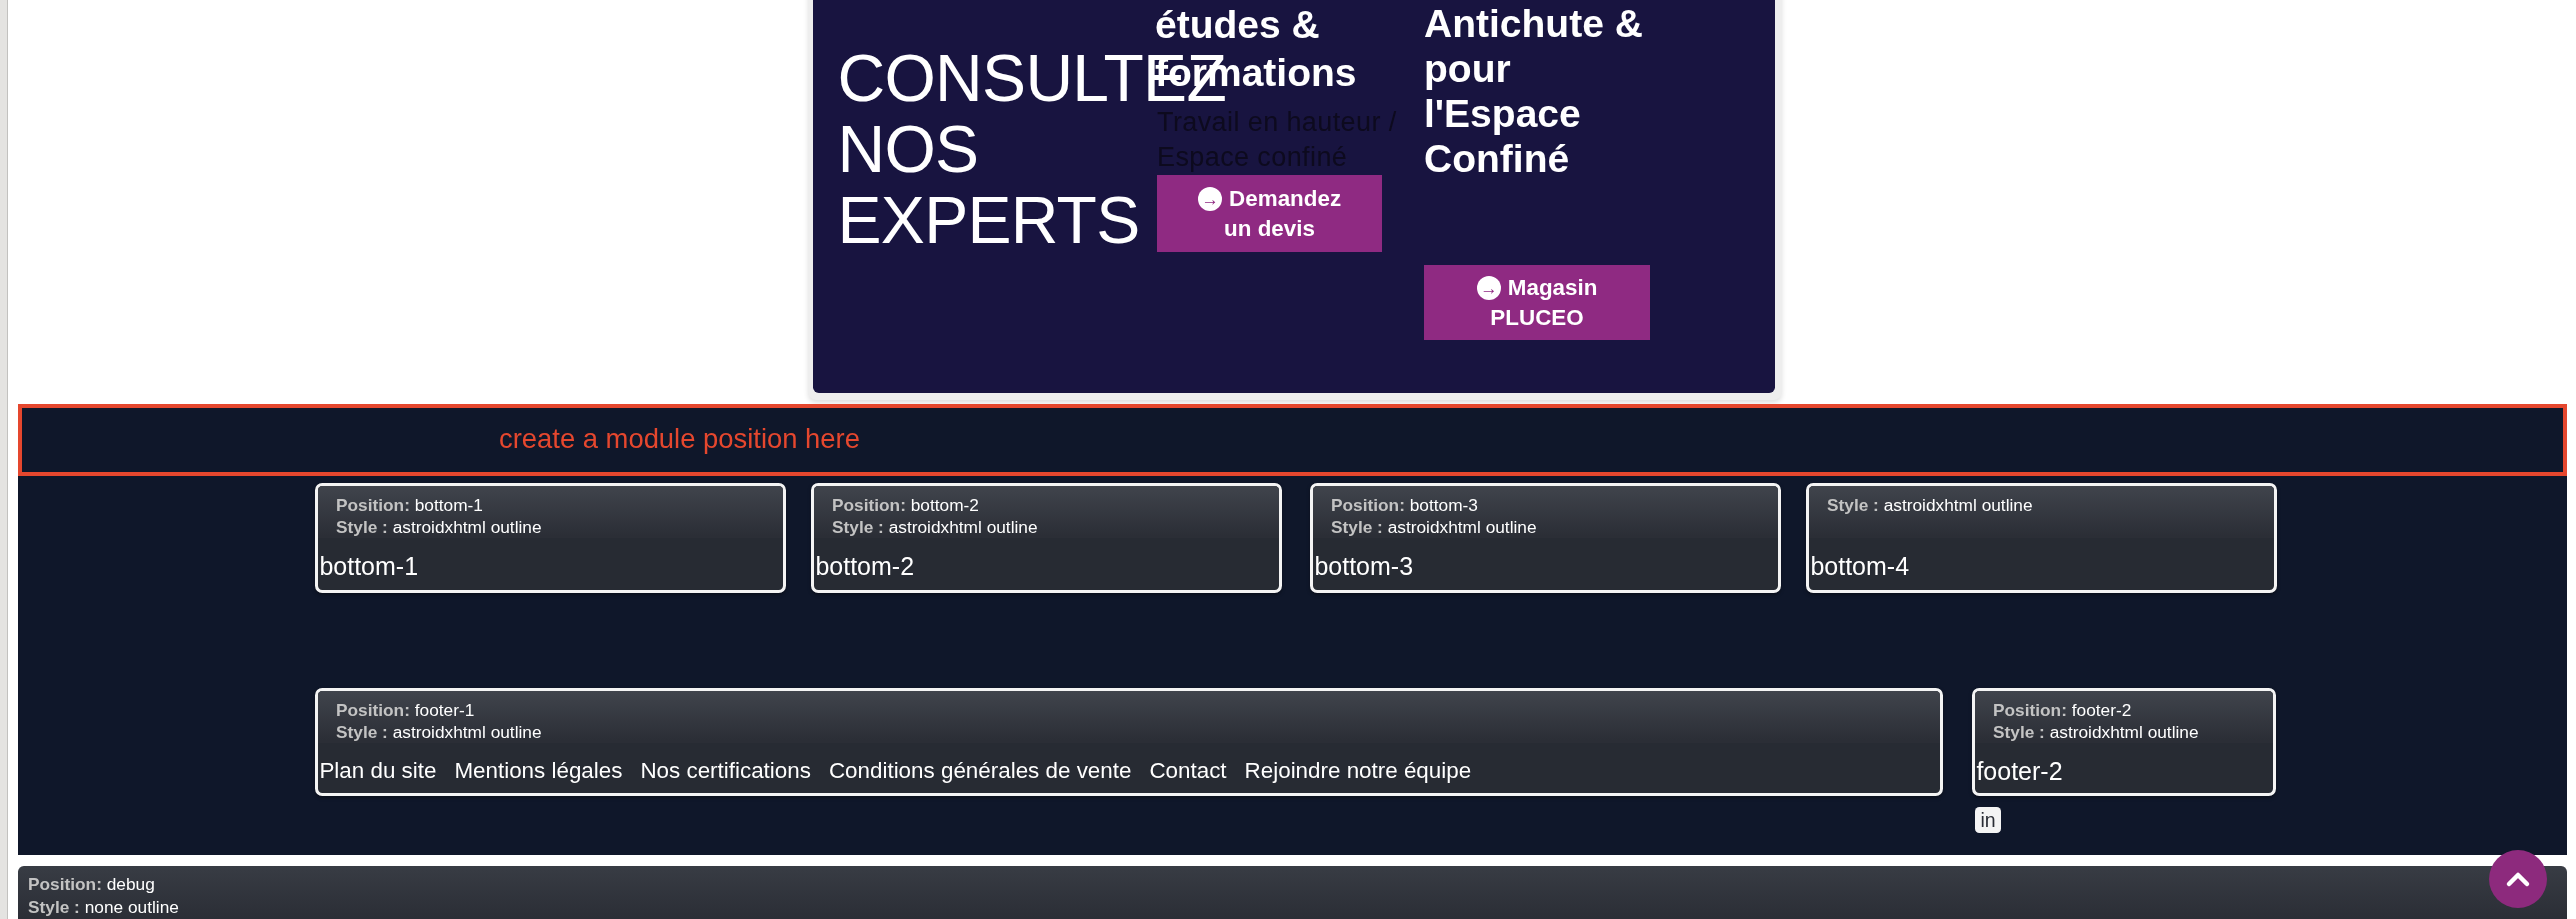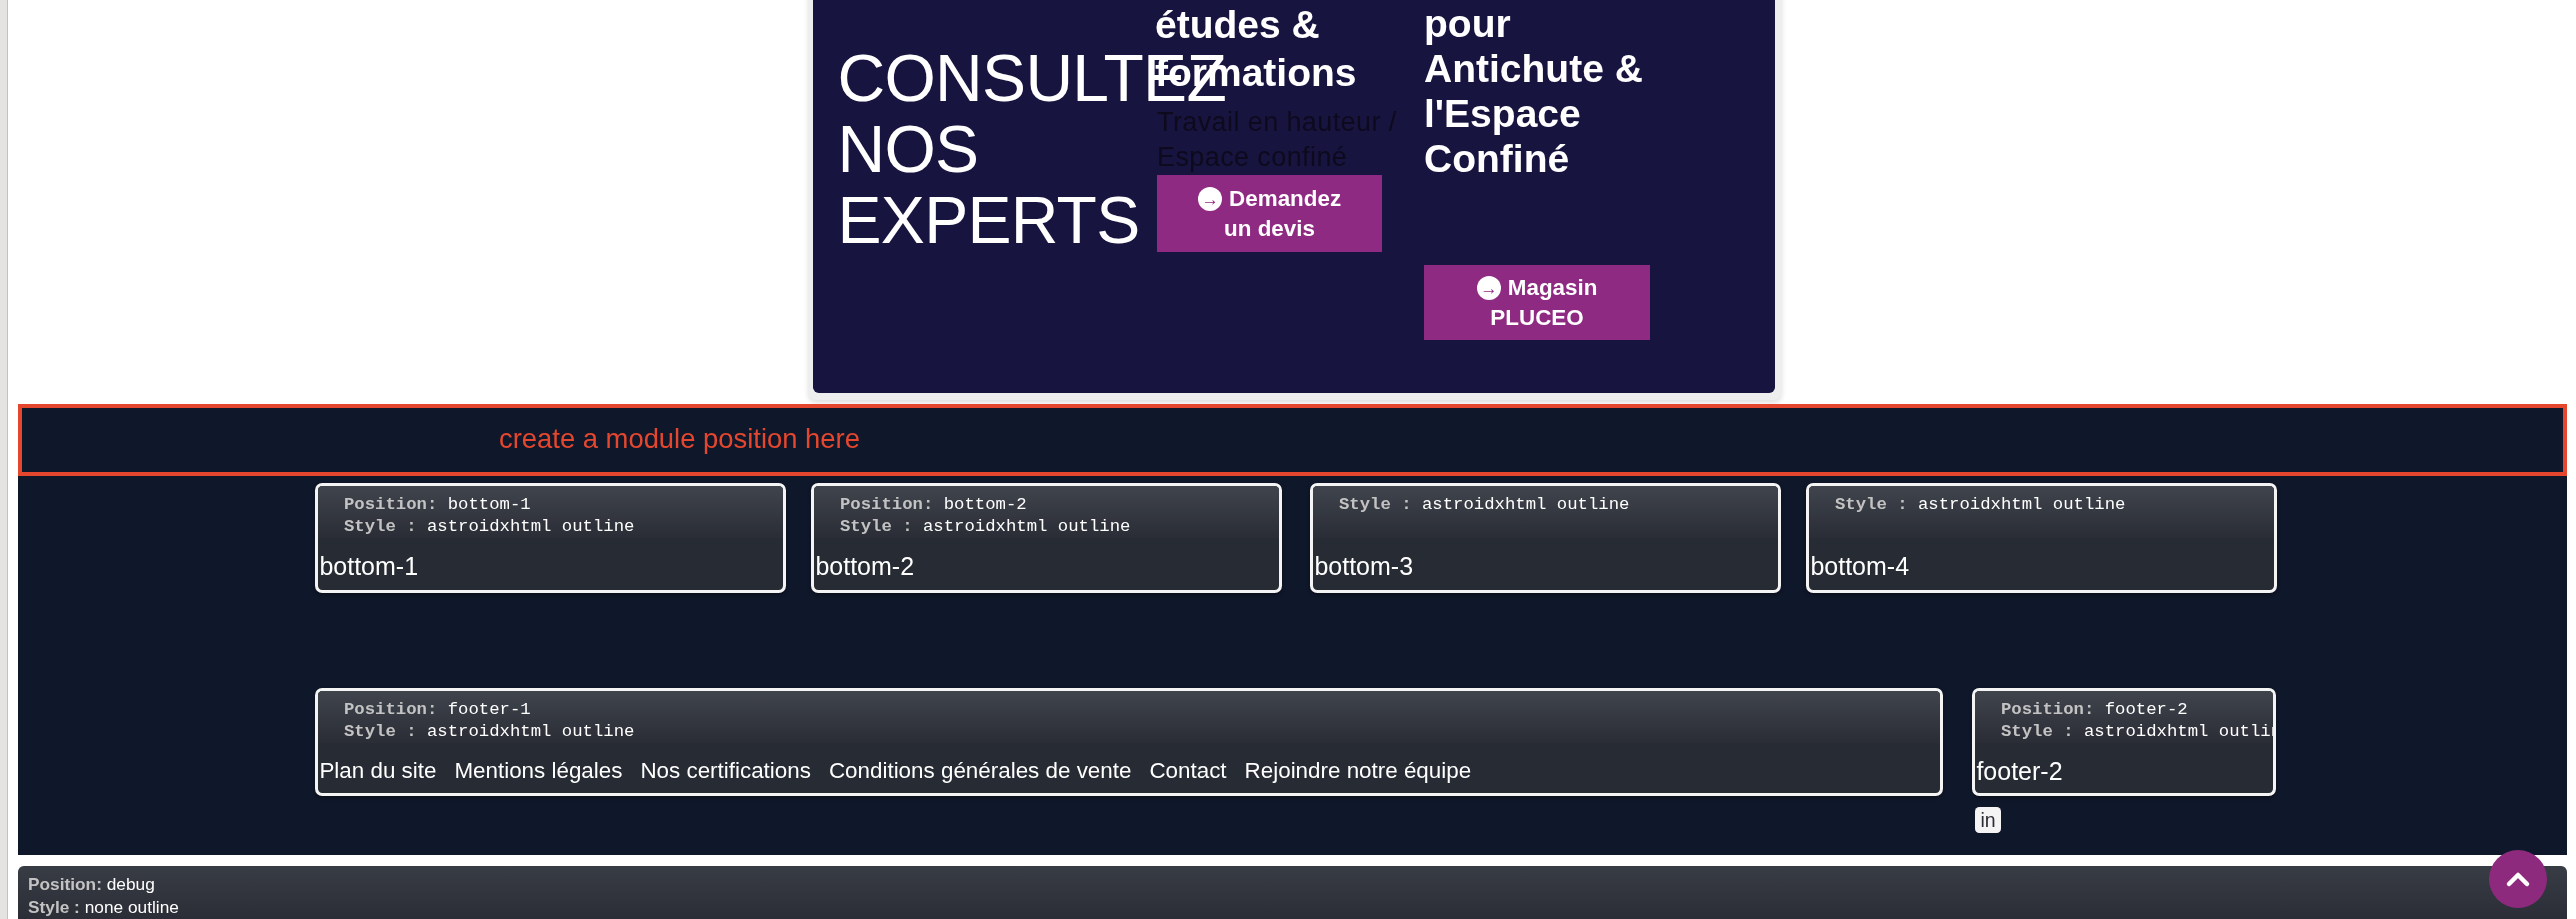--- a/index.html
+++ b/index.html
@@ -23,21 +23,21 @@
   .btn-magasin{left:611px;top:417px;width:226px;height:75px;}
   .btn-line{display:flex;align-items:center;justify-content:center;gap:7.2px;}
   .arrow-circle{display:inline-flex;width:24px;height:24px;border-radius:50%;background:#ffffff;color:#8f2a82;font-size:17.3px;font-weight:bold;align-items:center;justify-content:center;flex:0 0 auto;}
 
   
   .dark-block{position:absolute;left:18px;top:404px;width:2549px;height:451px;background:#0f172a;}
   .banner{position:absolute;left:0;top:0;width:2549px;height:72px;border:4.3px solid #e5472e;box-sizing:border-box;}
   .banner-text{position:absolute;left:477px;top:0;line-height:62px;font-size:27.4px;color:#e5472e;}
 
   .pos-box{position:absolute;box-sizing:border-box;border:3.6px solid #f4f4f4;border-radius:7.2px;background:#272b33;overflow:hidden;box-shadow:0 1.4px 3.6px rgba(0,0,0,.35);}
-  .pos-hdr{height:52px;padding:8px 26px;box-sizing:border-box;background:linear-gradient(180deg,#40444c 0%,#2b2e36 95%);font-family:Liberation Mono, monospace;}
+  .pos-hdr{height:52px;padding:8px 18px;box-sizing:border-box;background:linear-gradient(180deg,#40444c 0%,#2b2e36 95%);}
   .pos-line{font-size:17.3px;line-height:22.4px;color:#ffffff;white-space:nowrap;}
   .pos-line b{color:#c3c3c3;font-weight:bold;}
   .pos-name{font-size:25px;color:#ffffff;margin:14.4px 0 0 1.4px;white-space:nowrap;}
 
   .box-b1{left:297px;top:79px;width:471px;height:110px;}
   .box-b2{left:793px;top:79px;width:471px;height:110px;}
   .box-b3{left:1292px;top:79px;width:471px;height:110px;}
   .box-b4{left:1788px;top:79px;width:471px;height:110px;}
   .box-f1{left:297px;top:284px;width:1628px;height:108px;}
   .box-f2{left:1954px;top:284px;width:304px;height:108px;}
@@ -81,22 +81,22 @@
         <span class="btn-line">
           <span class="arrow-circle">→</span>
           <span>Demandez</span>
         </span>
         <span class="btn-line">
           <span>un devis</span>
         </span>
       </div>
 
       <div class="hero-col-heading col3-heading">
+        <span style="display:block">Antichute &amp;</span>
         <span style="display:block">pour</span>
-        <span style="display:block">Antichute &amp;</span>
         <span style="display:block">l'Espace</span>
         <span style="display:block">Confiné</span>
       </div>
       <div class="hero-btn btn-magasin">
         <span class="btn-line">
           <span class="arrow-circle">→</span>
           <span>Magasin</span>
         </span>
         <span class="btn-line">
           <span>PLUCEO</span>
@@ -123,20 +123,21 @@
     <div class="pos-box box-b2">
       <div class="pos-hdr">
         <div class="pos-line"><b>Position:</b> <span>bottom-2</span></div>
         <div class="pos-line"><b>Style :</b> <span>astroidxhtml outline</span></div>
       </div>
       <div class="pos-name">bottom-2</div>
     </div>
 
     <div class="pos-box box-b3">
       <div class="pos-hdr">
+        <div class="pos-line"><b>Position:</b> <span>bottom-3</span></div>
         <div class="pos-line"><b>Style :</b> <span>astroidxhtml outline</span></div>
       </div>
       <div class="pos-name">bottom-3</div>
     </div>
 
     <div class="pos-box box-b4">
       <div class="pos-hdr">
         <div class="pos-line"><b>Style :</b> <span>astroidxhtml outline</span></div>
       </div>
       <div class="pos-name">bottom-4</div>

